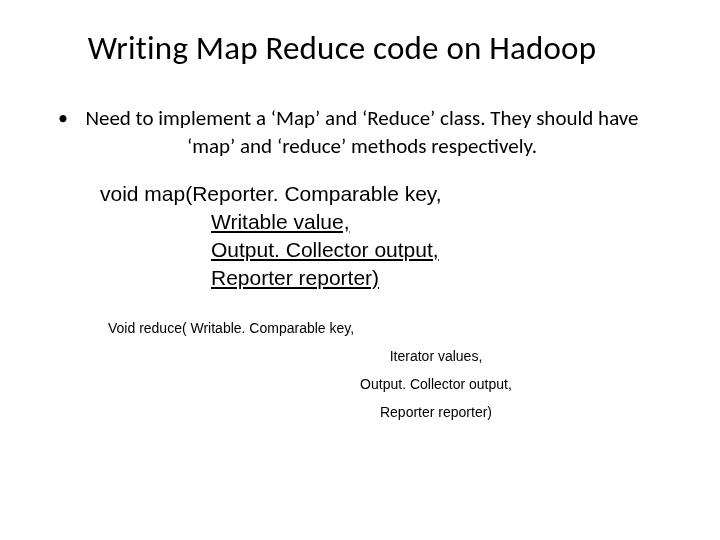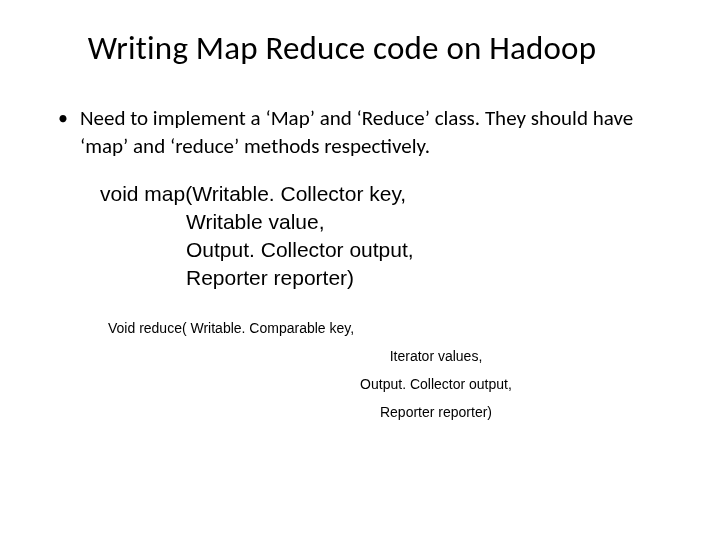--- a/index.html
+++ b/index.html
@@ -33,31 +33,33 @@
   }
   .bullet-dot {
     font-size: 20px;
     line-height: 28px;
     margin-right: 12px;
     flex: 0 0 auto;
   }
   .bullet-text {
     font-size: 21px;
     line-height: 28px;
+    text-align: center;
   }
   .code-block {
     font-family: Arial, Helvetica, sans-serif;
     font-size: 21px;
     line-height: 28px;
     margin-left: 60px;
     margin-bottom: 22px;
   }
   .code-first { }
   .code-indent {
-    margin-left: 86px;
+    margin-left: 111px;
+    text-decoration: underline;
   }
   .code-block2 {
     font-family: Arial, Helvetica, sans-serif;
     font-size: 14px;
     line-height: 28px;
     margin-left: 68px;
   }
   .code-indent2 {
     margin-left: 120px;
     text-align: center;
@@ -69,21 +71,21 @@
 <div class="slide">
 
   <h1 class="title">Writing Map Reduce code on Hadoop</h1>
 
   <div class="bullet-row">
     <span class="bullet-dot">•</span>
     <span class="bullet-text">Need to implement a ‘Map’ and ‘Reduce’ class. They should have ‘map’ and ‘reduce’ methods respectively.</span>
   </div>
 
   <div class="code-block">
-    <div class="code-first">void map(Writable. Collector key,</div>
+    <div class="code-first">void map(Reporter. Comparable key,</div>
     <div class="code-indent">Writable value,</div>
     <div class="code-indent">Output. Collector output,</div>
     <div class="code-indent">Reporter reporter)</div>
   </div>
 
   <div class="code-block2">
     <div class="code-first">Void reduce( Writable. Comparable key,</div>
     <div class="code-indent2">Iterator values,</div>
     <div class="code-indent2">Output. Collector output,</div>
     <div class="code-indent2">Reporter reporter)</div>

